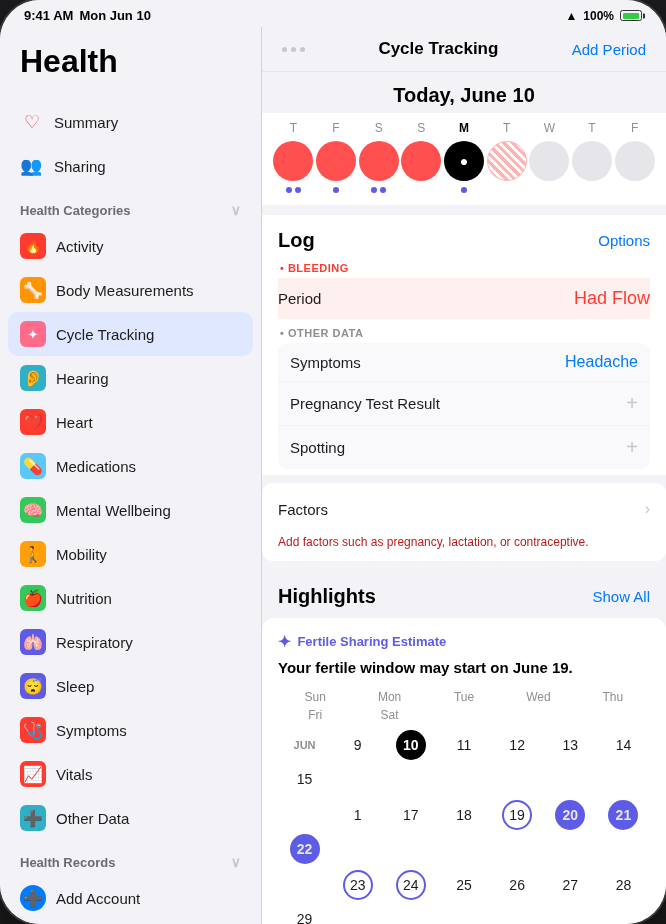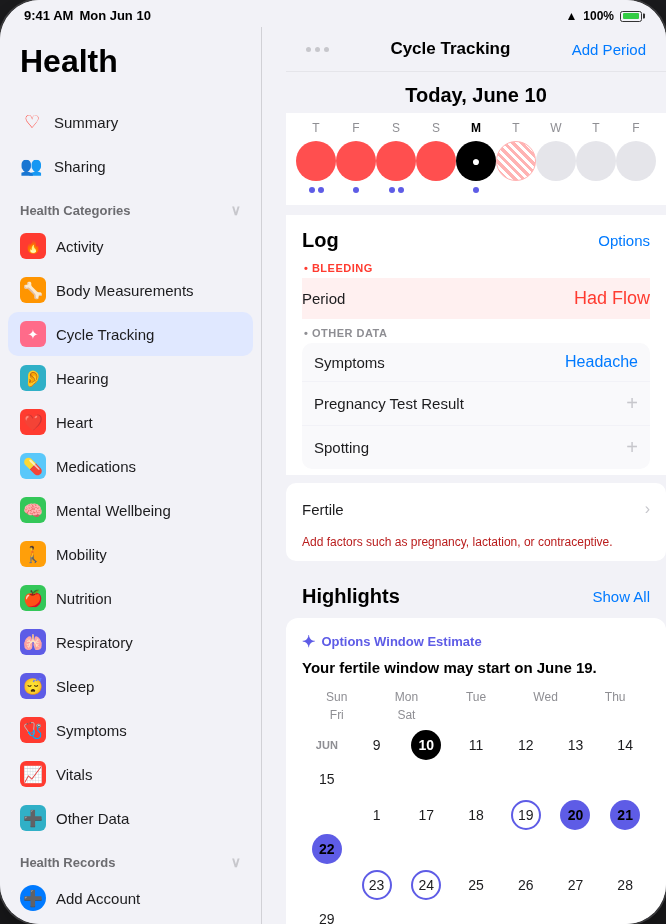--- a/index.html
+++ b/index.html
@@ -20,42 +20,41 @@
       position: relative;
       box-shadow: 0 0 0 2px #3a3a3c, 0 20px 60px rgba(0,0,0,0.6);
       display: flex;
       flex-direction: column;
     }
     .status-bar {
       background: #f2f2f7;
       padding: 8px 24px 4px;
       display: flex;
       justify-content: space-between;
-      align-items: flex-end;
+      align-items: center;
       font-size: 13px;
       font-weight: 600;
       flex-shrink: 0;
     }
     .status-left { display: flex; gap: 6px; align-items: center; }
     .status-right { display: flex; gap: 6px; align-items: center; font-size: 12px; }
     .battery {
       width: 22px; height: 11px; border: 1.5px solid #333; border-radius: 2.5px;
       position: relative; display: inline-flex; align-items: center; padding: 1.5px;
     }
     .battery::after {
       content: ''; position: absolute; right: -4px; top: 50%; transform: translateY(-50%);
       width: 2px; height: 5px; background: #333; border-radius: 0 1px 1px 0;
     }
     .battery-fill { background: #33cc44; height: 100%; width: 95%; border-radius: 1px; }
 
     .main-content {
       display: flex;
       flex: 1;
       overflow: hidden;
-      gap: 24px;
     }
 
     
     .sidebar {
       width: 262px;
       background: #f2f2f7;
       border-right: 1px solid #d1d1d6;
       overflow-y: auto;
       flex-shrink: 0;
       padding-bottom: 20px;
@@ -364,21 +363,21 @@
       border: 2px solid #5e5ce6;
       border-radius: 50%;
       display: flex; align-items: center; justify-content: center;
       color: #1c1c1e;
     }
     .cal-circle-fertile-fill {
       width: 30px; height: 30px;
       background: #5e5ce6;
       border-radius: 50%;
       display: flex; align-items: center; justify-content: center;
-      color: #000000;
+      color: #e5e5e5;
       font-weight: 600;
     }
     .fertile-note { font-size: 11px; color: #8e8e93; margin-top: 8px; line-height: 1.4; }
   </style>
 </head>
 <body>
 
 <div class="device">
 
   <div class="status-bar">
@@ -587,36 +586,36 @@
           </div>
           <div class="log-row-plain">
             <span class="log-row-label">Spotting</span>
             <span class="log-row-plus">+</span>
           </div>
         </div>
       </div>
 
       <div class="factors-container" style="margin: 8px 0 0;">
         <div class="factors-row">
-          <span class="factors-label">Fertile</span>
+          <span class="factors-label">Factors</span>
           <span style="color:#c7c7cc; font-size:16px;">›</span>
         </div>
         <div class="factors-desc">Add factors such as pregnancy, lactation, or contraceptive.</div>
       </div>
 
       <div class="highlights-section">
         <div class="highlights-header">
           <span class="highlights-title">Highlights</span>
           <span class="highlights-show-all">Show All</span>
         </div>
 
         <div class="highlight-card">
           <div class="fertile-label">
             <span class="fertile-icon">✦</span>
-            <span>Options Window Estimate</span>
+            <span>Fertile Sharing Estimate</span>
           </div>
           <div class="fertile-description">Your fertile window may start on June 19.</div>
 
           <div class="mini-calendar">
             <div class="mini-cal-header">
               <div class="mini-cal-day-label">Sun</div>
               <div class="mini-cal-day-label">Mon</div>
               <div class="mini-cal-day-label">Tue</div>
               <div class="mini-cal-day-label">Wed</div>
               <div class="mini-cal-day-label">Thu</div>

